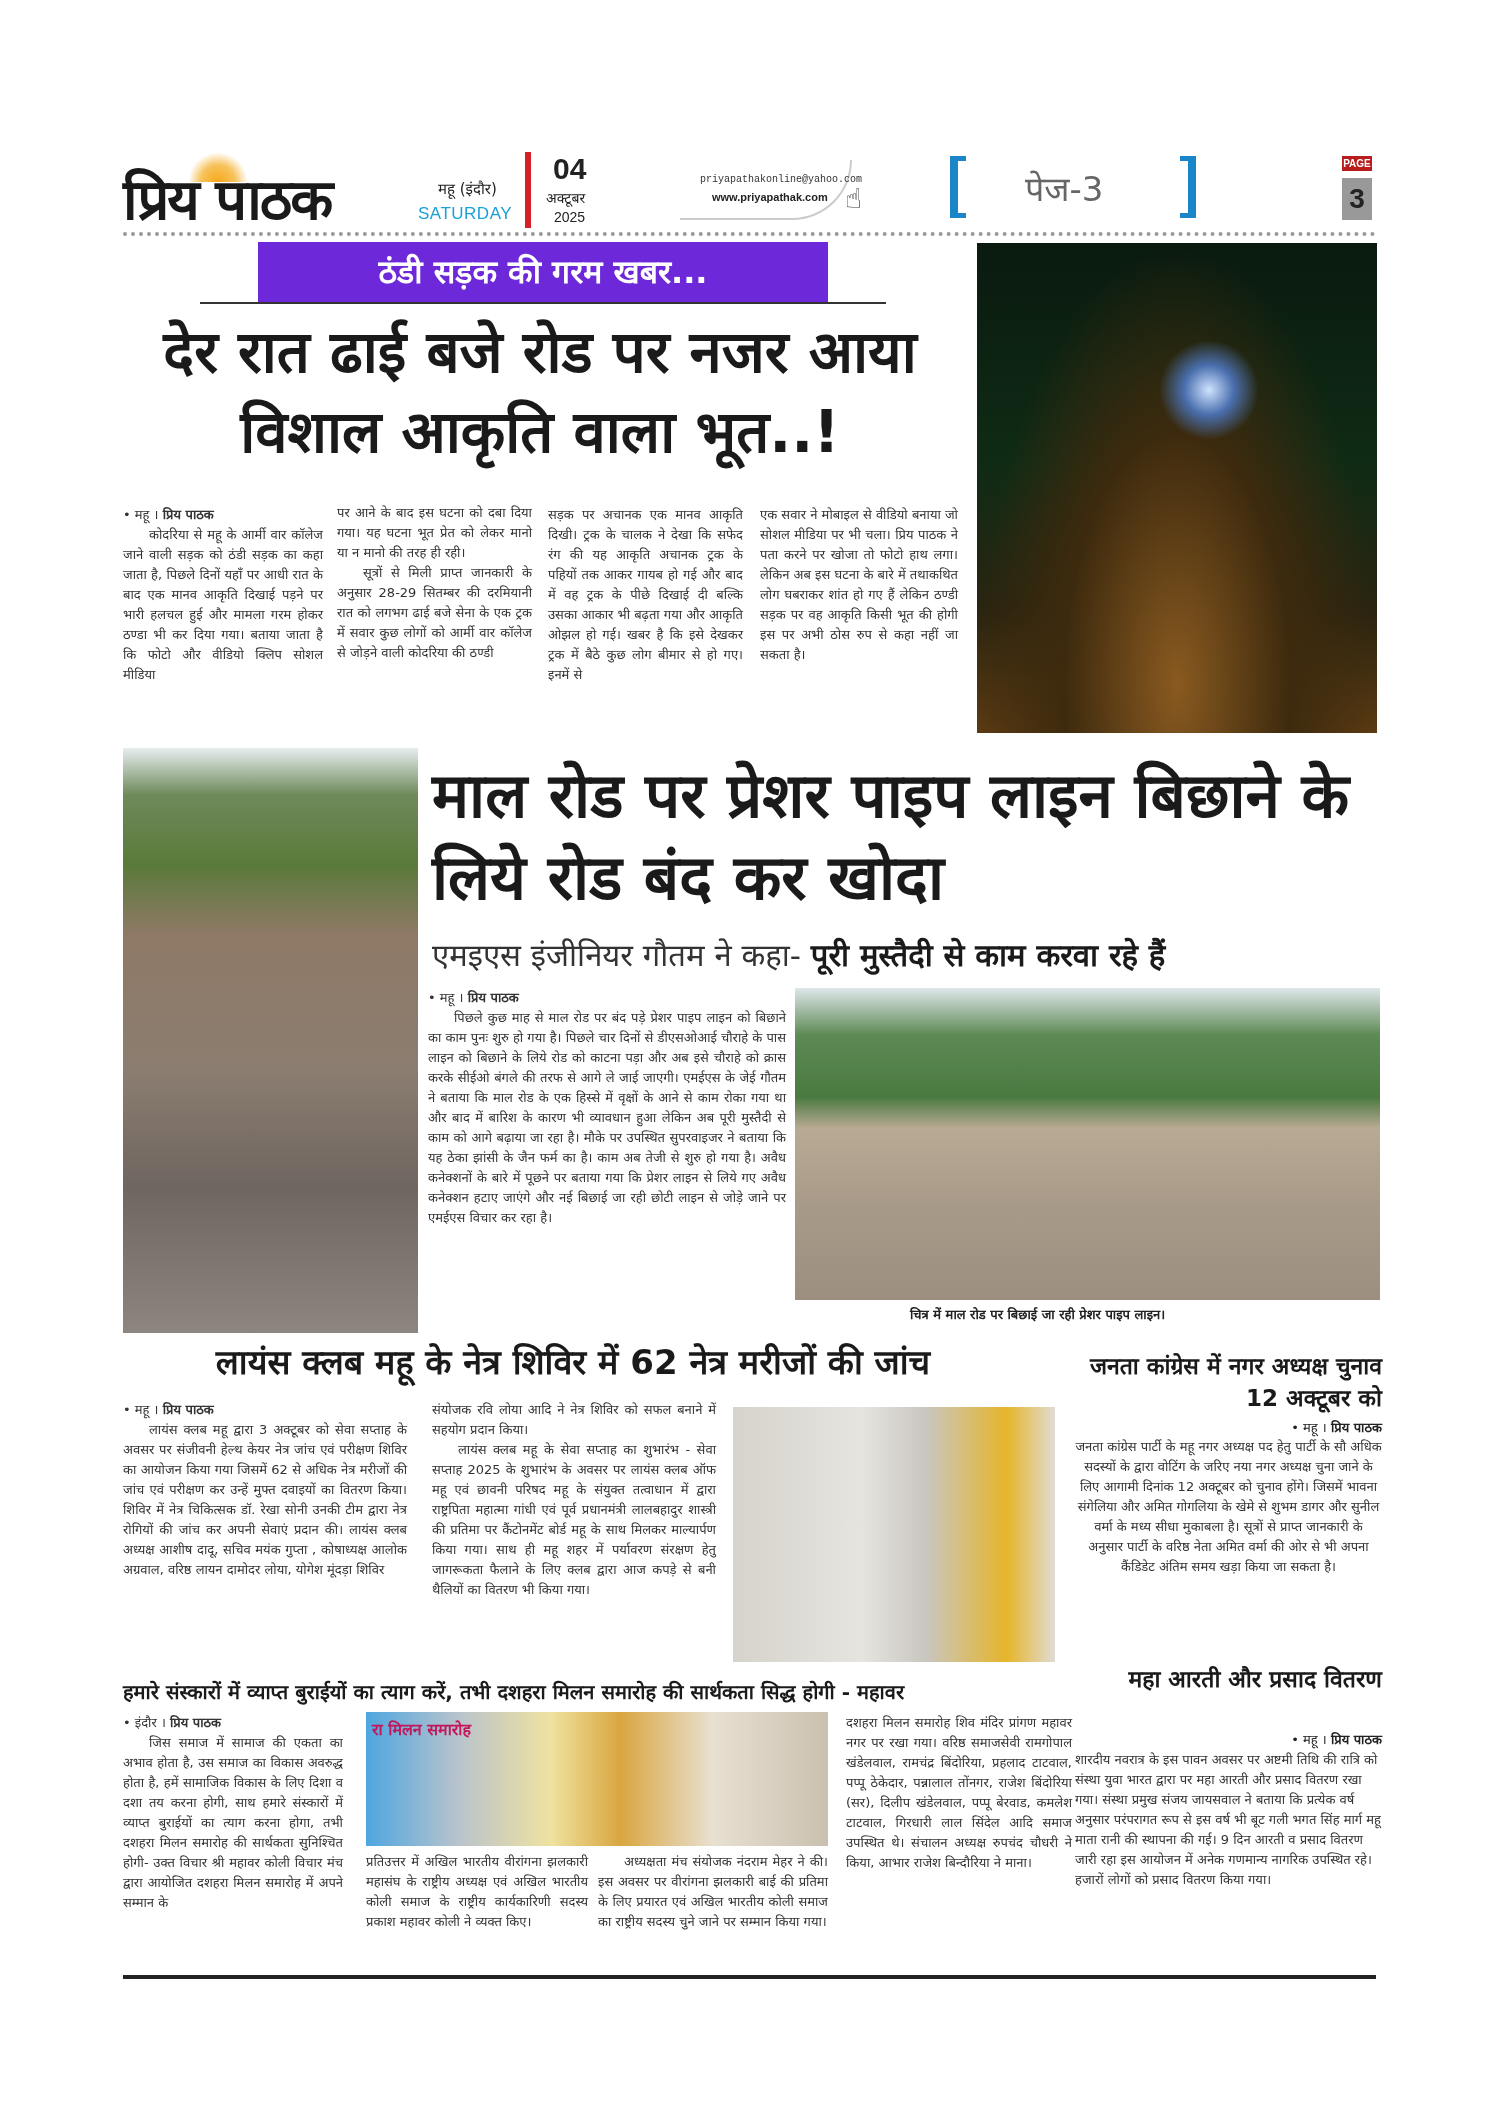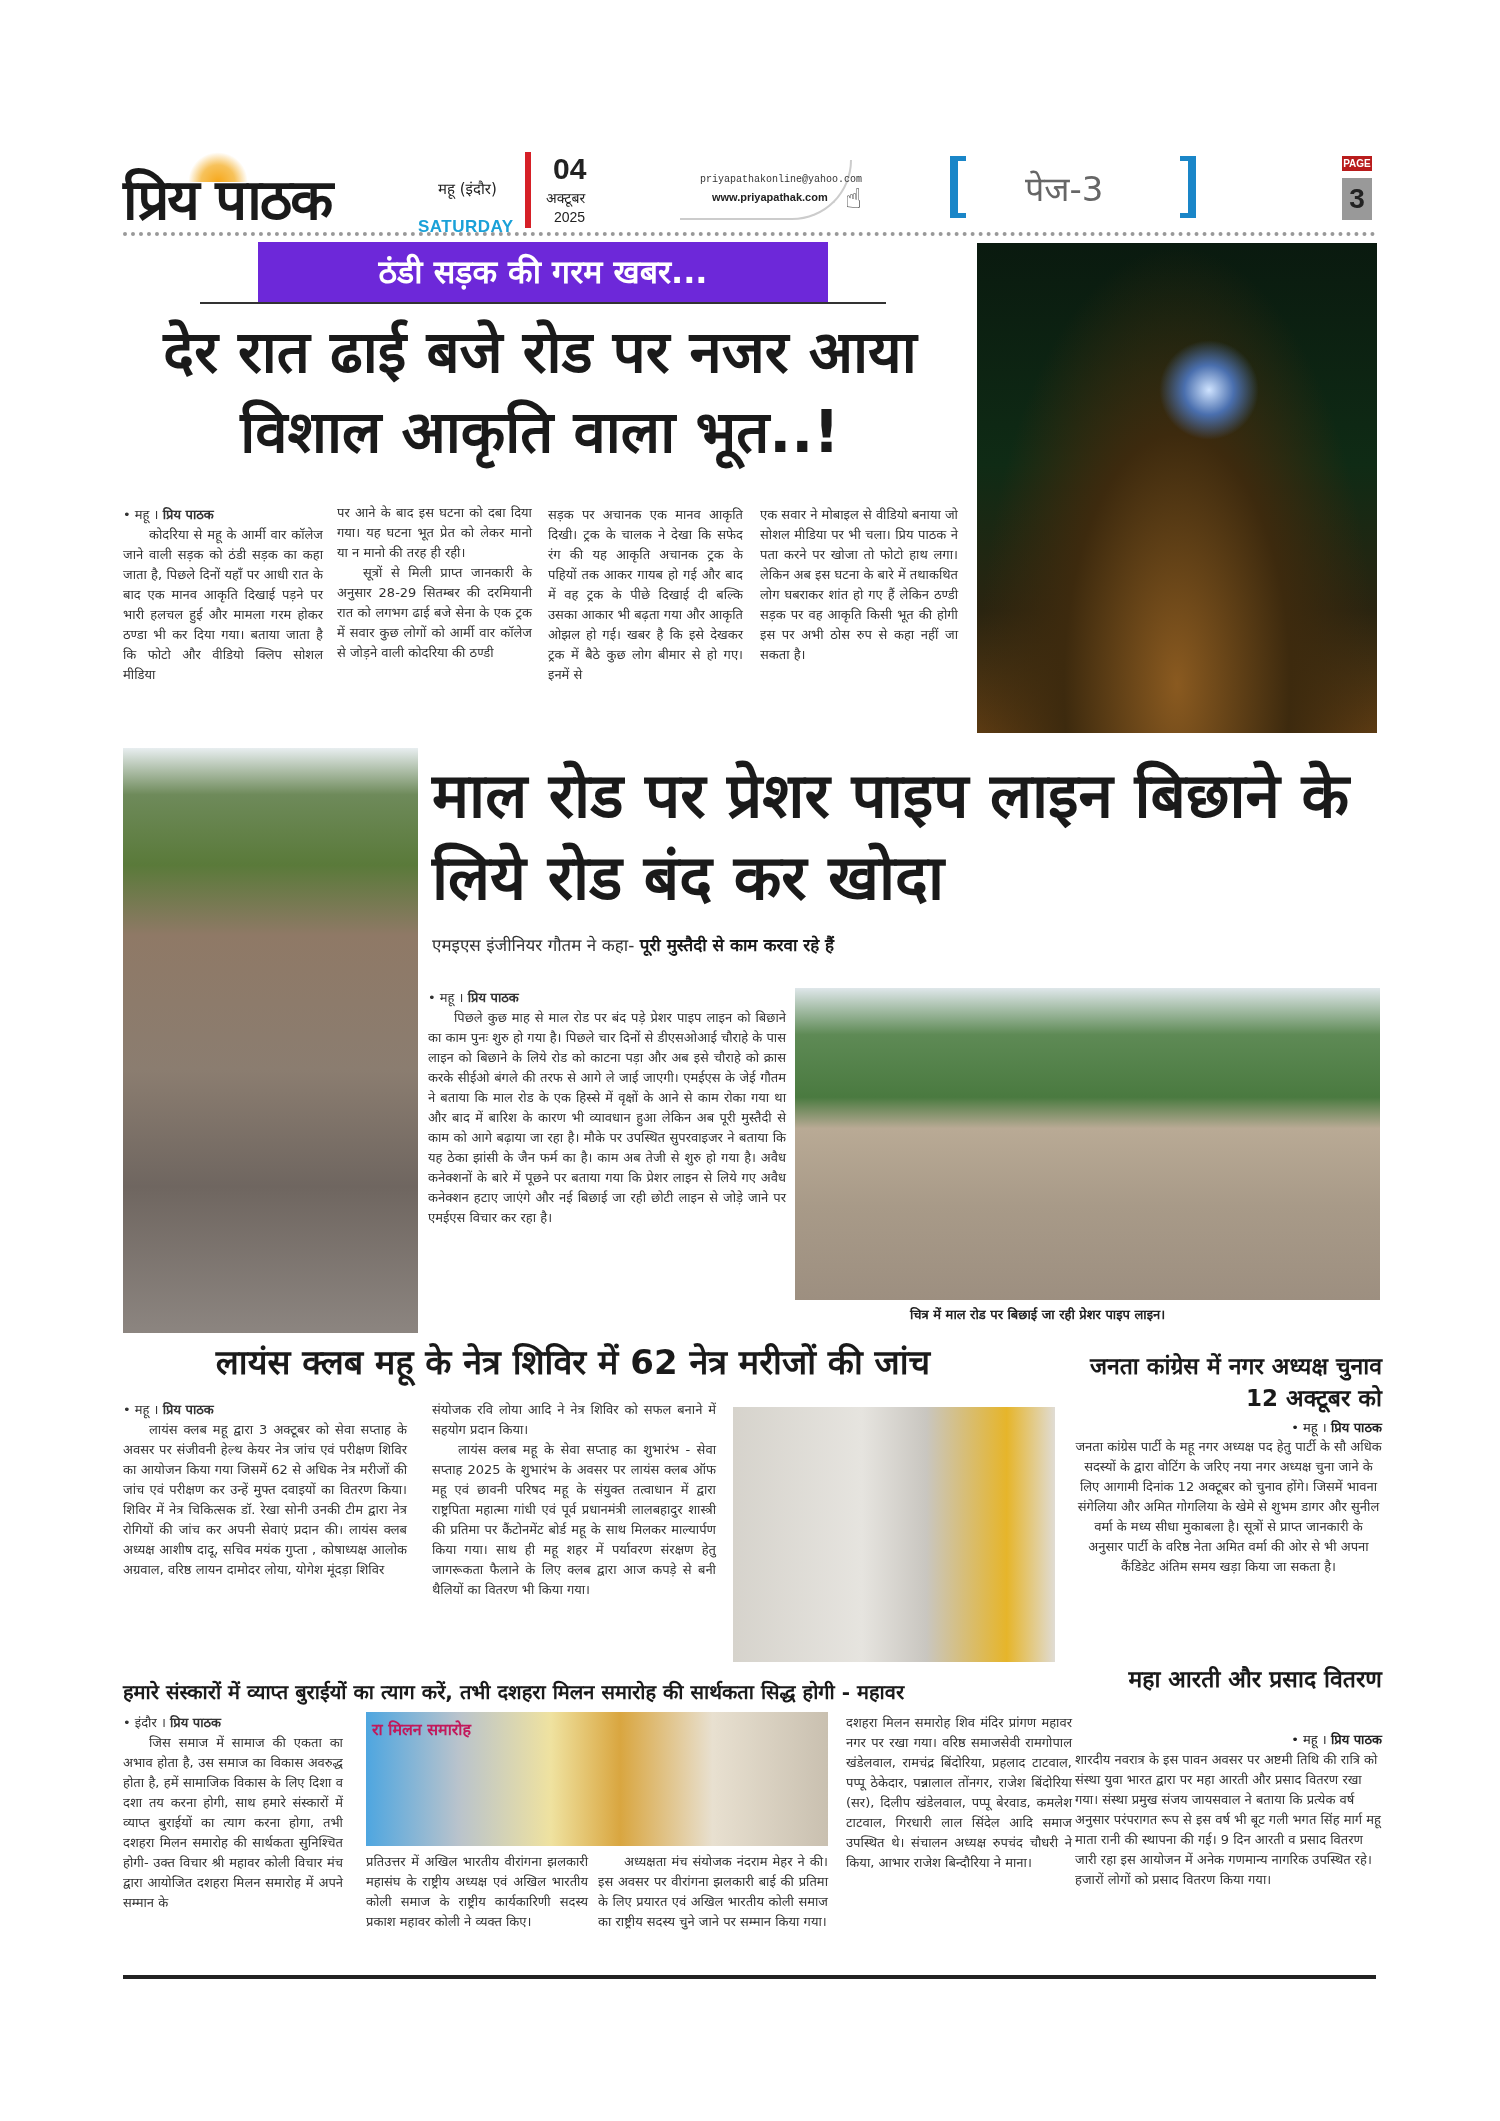--- a/index.html
+++ b/index.html
@@ -2,21 +2,21 @@
 <html><head>
 <meta charset="utf-8">
 <style>
   html,body{margin:0;padding:0;background:#fff;}
   body{width:1500px;height:2121px;position:relative;overflow:hidden;font-family:"DejaVu Sans",sans-serif;color:#222;}
   .abs{position:absolute;}
   
   #logo{left:123px;top:165px;font-family:"DejaVu Sans",sans-serif;font-weight:bold;font-size:56px;color:#1a1a1a;letter-spacing:-2px;line-height:70px;}
   #logo-sun{left:188px;top:152px;width:60px;height:30px;border-radius:30px 30px 0 0;background:radial-gradient(circle at 50% 100%,#f7a81b 0,#f7c25b 40%,rgba(255,255,255,0) 70%);}
   #city{left:438px;top:178px;font-size:15px;color:#222;}
-  #weekday{left:418px;top:217px;font-size:17px;font-weight:bold;color:#1aa1d8;font-family:"Liberation Sans",sans-serif;letter-spacing:0.5px;}
+  #weekday{left:418px;top:204px;font-size:17px;font-weight:normal;color:#1aa1d8;font-family:"Liberation Sans",sans-serif;letter-spacing:0.5px;}
   #redbar{left:525px;top:152px;width:6px;height:76px;background:#d62027;}
   #day{left:553px;top:152px;font-size:30px;font-weight:bold;font-family:"Liberation Sans",sans-serif;}
   #month{left:546px;top:188px;font-size:14px;}
   #year{left:554px;top:209px;font-size:14px;font-family:"Liberation Sans",sans-serif;}
   #contact-box{left:680px;top:160px;width:170px;height:58px;border:2px solid #ccc;border-left:none;border-top:none;border-radius:0 0 60px 0;}
   #email{left:700px;top:174px;font-size:10px;font-family:Liberation Mono, monospace;color:#333;}
   #website{left:712px;top:191px;font-size:11px;font-weight:bold;font-family:"Liberation Sans",sans-serif;color:#222;}
   #hand{left:845px;top:182px;font-size:28px;color:#333;}
   .bracket{width:16px;height:62px;background:#1a86c8;top:156px;}
   #br-l{left:950px;} #br-r{left:1180px;}
@@ -35,21 +35,21 @@
   .dateline b{font-weight:bold;}
   .ind{text-indent:2em;display:block;}
   #s1c1{left:123px;top:505px;width:200px;}
   #s1c2{left:337px;top:503px;width:195px;}
   #s1c3{left:548px;top:505px;width:195px;}
   #s1c4{left:760px;top:505px;width:198px;}
   #photo1{left:977px;top:243px;width:400px;height:490px;background:radial-gradient(circle at 58% 30%,#cfe3ff 0,#4a6fae 6%,rgba(0,0,0,0) 12%),radial-gradient(ellipse at 50% 90%,#8a5a20 0,#3d2a0e 40%,rgba(0,0,0,0) 70%),linear-gradient(#0a1a0f,#0f2b15 45%,#2a2410 75%,#5b3a12);}
   
   #photo2{left:123px;top:748px;width:295px;height:585px;background:linear-gradient(180deg,#e8eef0 0,#6e8a5a 8%,#5a7a3a 20%,#8f7966 32%,#8b7d70 55%,#6f6660 75%,#8c8580);}
   #h2{left:432px;top:755px;width:960px;font-size:62px;font-weight:bold;line-height:82px;color:#1a1a1a;}
-  #sub2{left:432px;top:933px;width:960px;font-size:17px;color:#333;}
+  #sub2{left:432px;top:933px;width:960px;font-size:31px;color:#333;}
   #sub2 b{color:#1a1a1a;}
   #s2body{left:428px;top:988px;width:358px;}
   #photo3{left:795px;top:988px;width:585px;height:312px;background:linear-gradient(180deg,#dfe7ea 0,#5e8a55 15%,#4a7a40 35%,#b9aa95 45%,#a89a88 70%,#9d8f80);}
   #cap2{left:910px;top:1305px;font-size:13px;font-weight:bold;color:#222;}
   
   #h3{left:123px;top:1338px;width:900px;text-align:center;font-size:34px;font-weight:bold;color:#1a1a1a;}
   #s3c1{left:123px;top:1400px;width:284px;}
   #s3c2{left:432px;top:1400px;width:284px;}
   #photo4{left:733px;top:1407px;width:322px;height:255px;background:linear-gradient(90deg,#d6d3cc 0,#e6e4df 40%,#c9c6c0 60%,#e6b52a 85%,#e0dcd5);}
   

